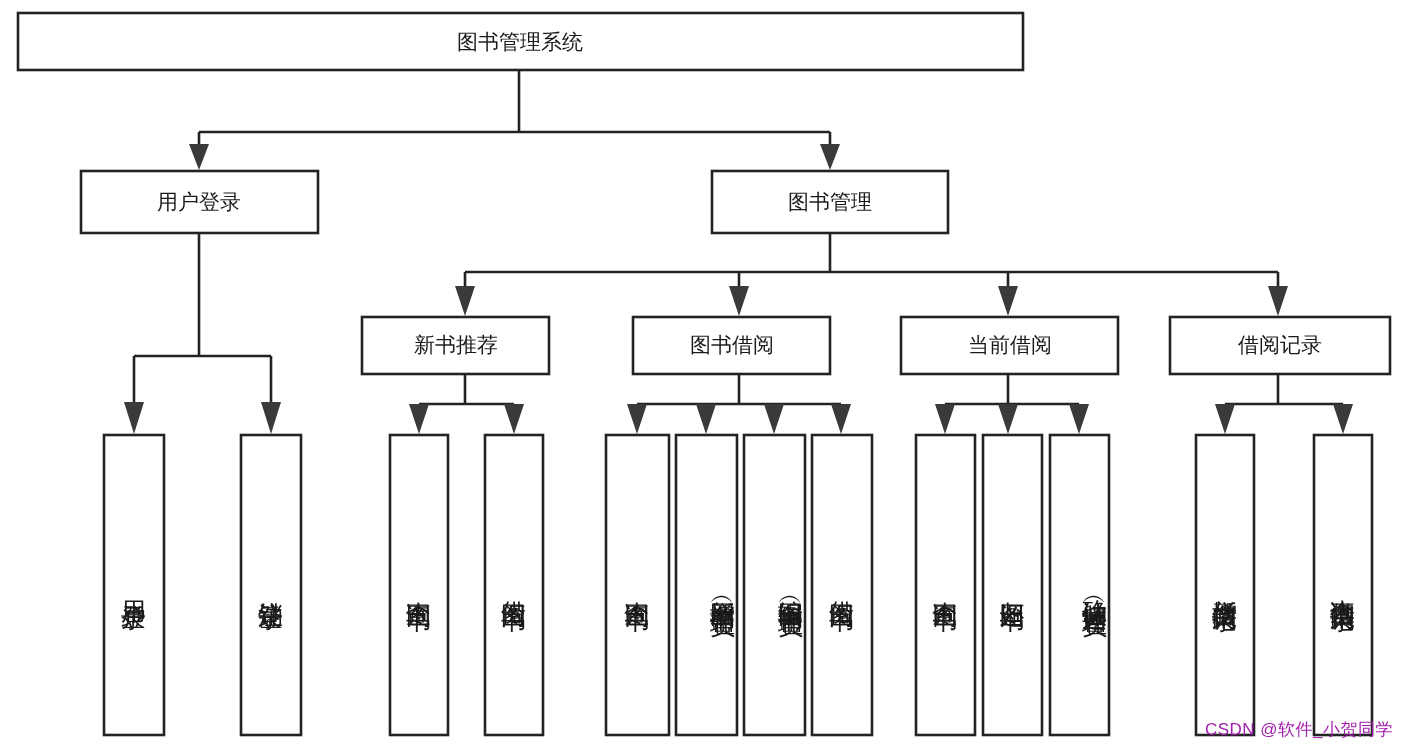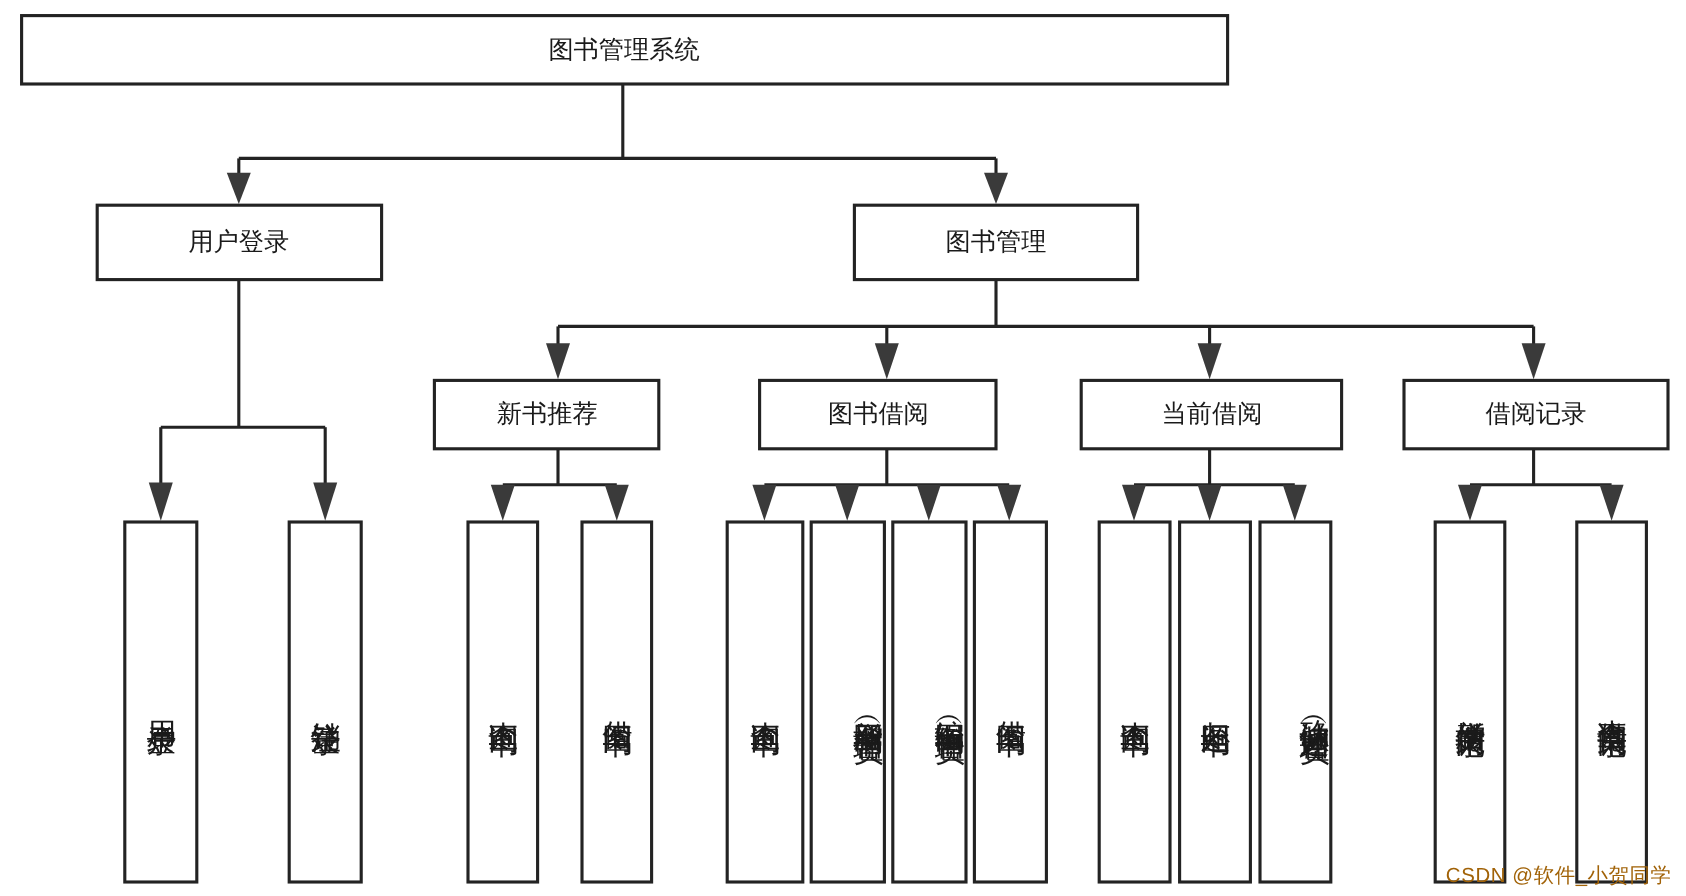--- a/index.html
+++ b/index.html
@@ -69,21 +69,21 @@
     color: #1a1a1a;
     white-space: nowrap;
     pointer-events: none;
   }
   .watermark {
     position: absolute;
     right: 12px;
     bottom: 6px;
     font-family: "Liberation Sans", "DejaVu Sans", sans-serif;
     font-size: 17px;
-    color: #a16207;
+    color: #a21caf;
     letter-spacing: 0.5px;
     user-select: none;
   }
 </style>
 </head>
 <body>
 
 <div id="diagram-root">
 
   <svg class="diagram-canvas" viewBox="0 0 1405 747">

